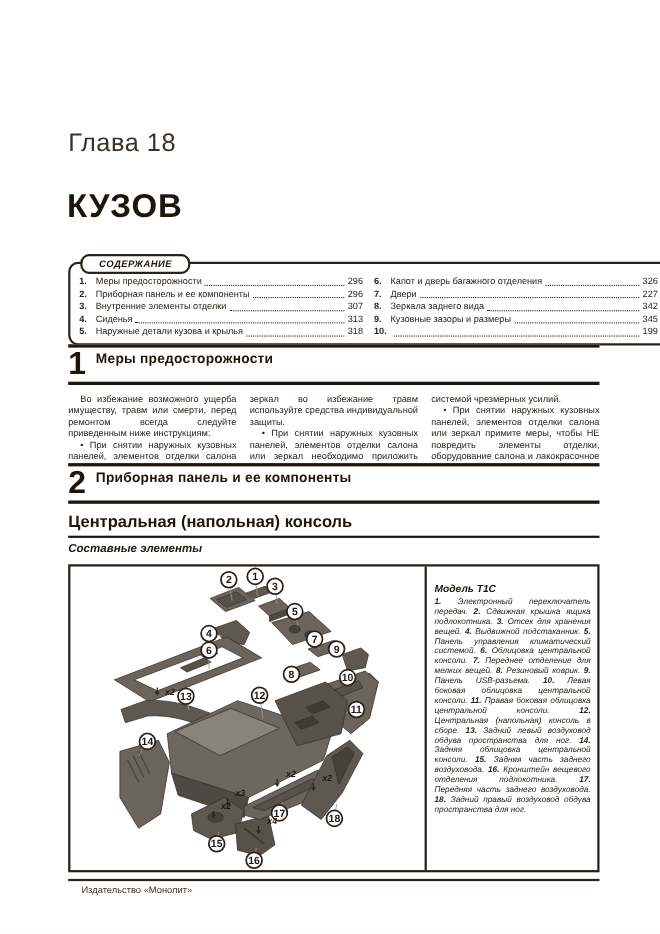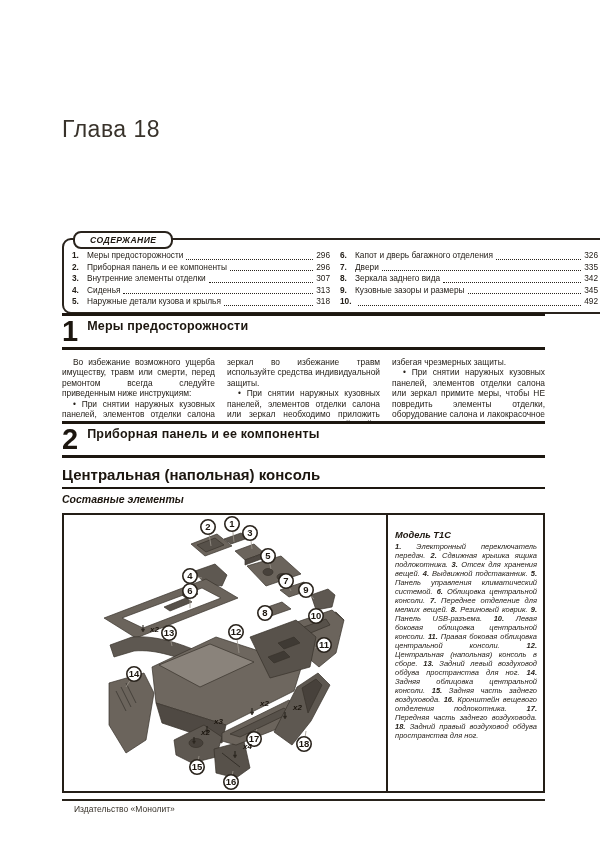--- a/index.html
+++ b/index.html
@@ -56,20 +56,21 @@
 
   .foot-line { position:absolute; left:62px; top:799px; width:483px; border-top:2px solid #29231c; }
   .footer-text { position:absolute; left:74px; top:804px; font-size:8.5px; color:#38322a; }
 </style>
 </head>
 <body>
 
 <div class="page">
 
   <div class="chapter">Глава 18</div>
+  <div class="big-title">КУЗОВ</div>
 
   <div class="toc-box">
     <div class="toc-tab">СОДЕРЖАНИЕ</div>
     <div class="toc-cols">
       <div class="toc-col">
 
           <div class="toc-row">
             <span class="toc-num">1.</span>
             <span class="toc-label">Меры предосторожности</span>
             <span class="toc-dots"></span>
@@ -110,41 +111,41 @@
             <span class="toc-num">6.</span>
             <span class="toc-label">Капот и дверь багажного отделения</span>
             <span class="toc-dots"></span>
             <span class="toc-page">326</span>
           </div>
 
           <div class="toc-row">
             <span class="toc-num">7.</span>
             <span class="toc-label">Двери</span>
             <span class="toc-dots"></span>
-            <span class="toc-page">335</span>
+            <span class="toc-page">227</span>
           </div>
 
           <div class="toc-row">
             <span class="toc-num">8.</span>
             <span class="toc-label">Зеркала заднего вида</span>
             <span class="toc-dots"></span>
             <span class="toc-page">342</span>
           </div>
 
           <div class="toc-row">
             <span class="toc-num">9.</span>
             <span class="toc-label">Кузовные зазоры и размеры</span>
             <span class="toc-dots"></span>
             <span class="toc-page">345</span>
           </div>
 
           <div class="toc-row">
             <span class="toc-num">10.</span>
             <span class="toc-dots"></span>
-            <span class="toc-page">492</span>
+            <span class="toc-page">199</span>
           </div>
         </div>
     </div>
   </div>
 
   <div class="sec sec-1">
     <span class="sec-num">1</span>
     <span class="sec-title">Меры предосторожности</span>
   </div>
 
@@ -154,21 +155,21 @@
     <p class="indent">Во избежание возможного ущерба имуществу, травм или смерти, перед ремонтом всегда следуйте приведенным ниже инструкциям:</p>
         <p class="indent">• При снятии наружных кузовных панелей, элементов отделки салона или</p>
       </div>
     <div class="bcol">
 
     <p class="cont">зеркал во избежание травм используйте средства индивидуальной защиты.</p>
         <p class="indent">• При снятии наружных кузовных панелей, элементов отделки салона или зеркал необходимо приложить определенное усилие. Действуйте осторожно,</p>
       </div>
     <div class="bcol">
 
-    <p class="cont">избегая чрезмерных защиты.</p>
+    <p class="cont">системой чрезмерных усилий.</p>
         <p class="indent">• При снятии наружных кузовных панелей, элементов отделки салона или зеркал примите меры, чтобы НЕ повредить элементы отделки, оборудование салона и лакокрасочное покрытие кузова.</p>
       </div>
   </div>
 
   <div class="sec sec-2">
     <span class="sec-num">2</span>
     <span class="sec-title">Приборная панель и ее компоненты</span>
   </div>
 
   <div class="subhead">Центральная (напольная) консоль</div>

